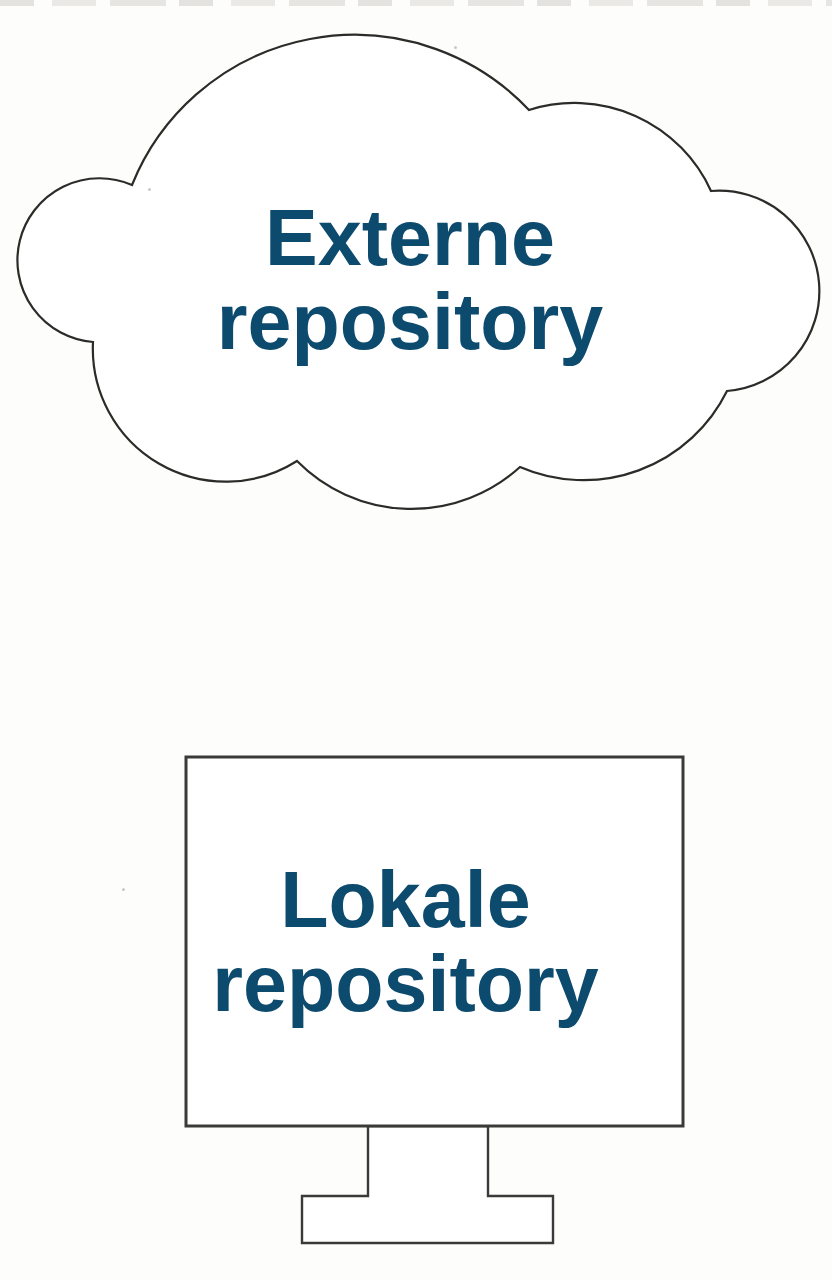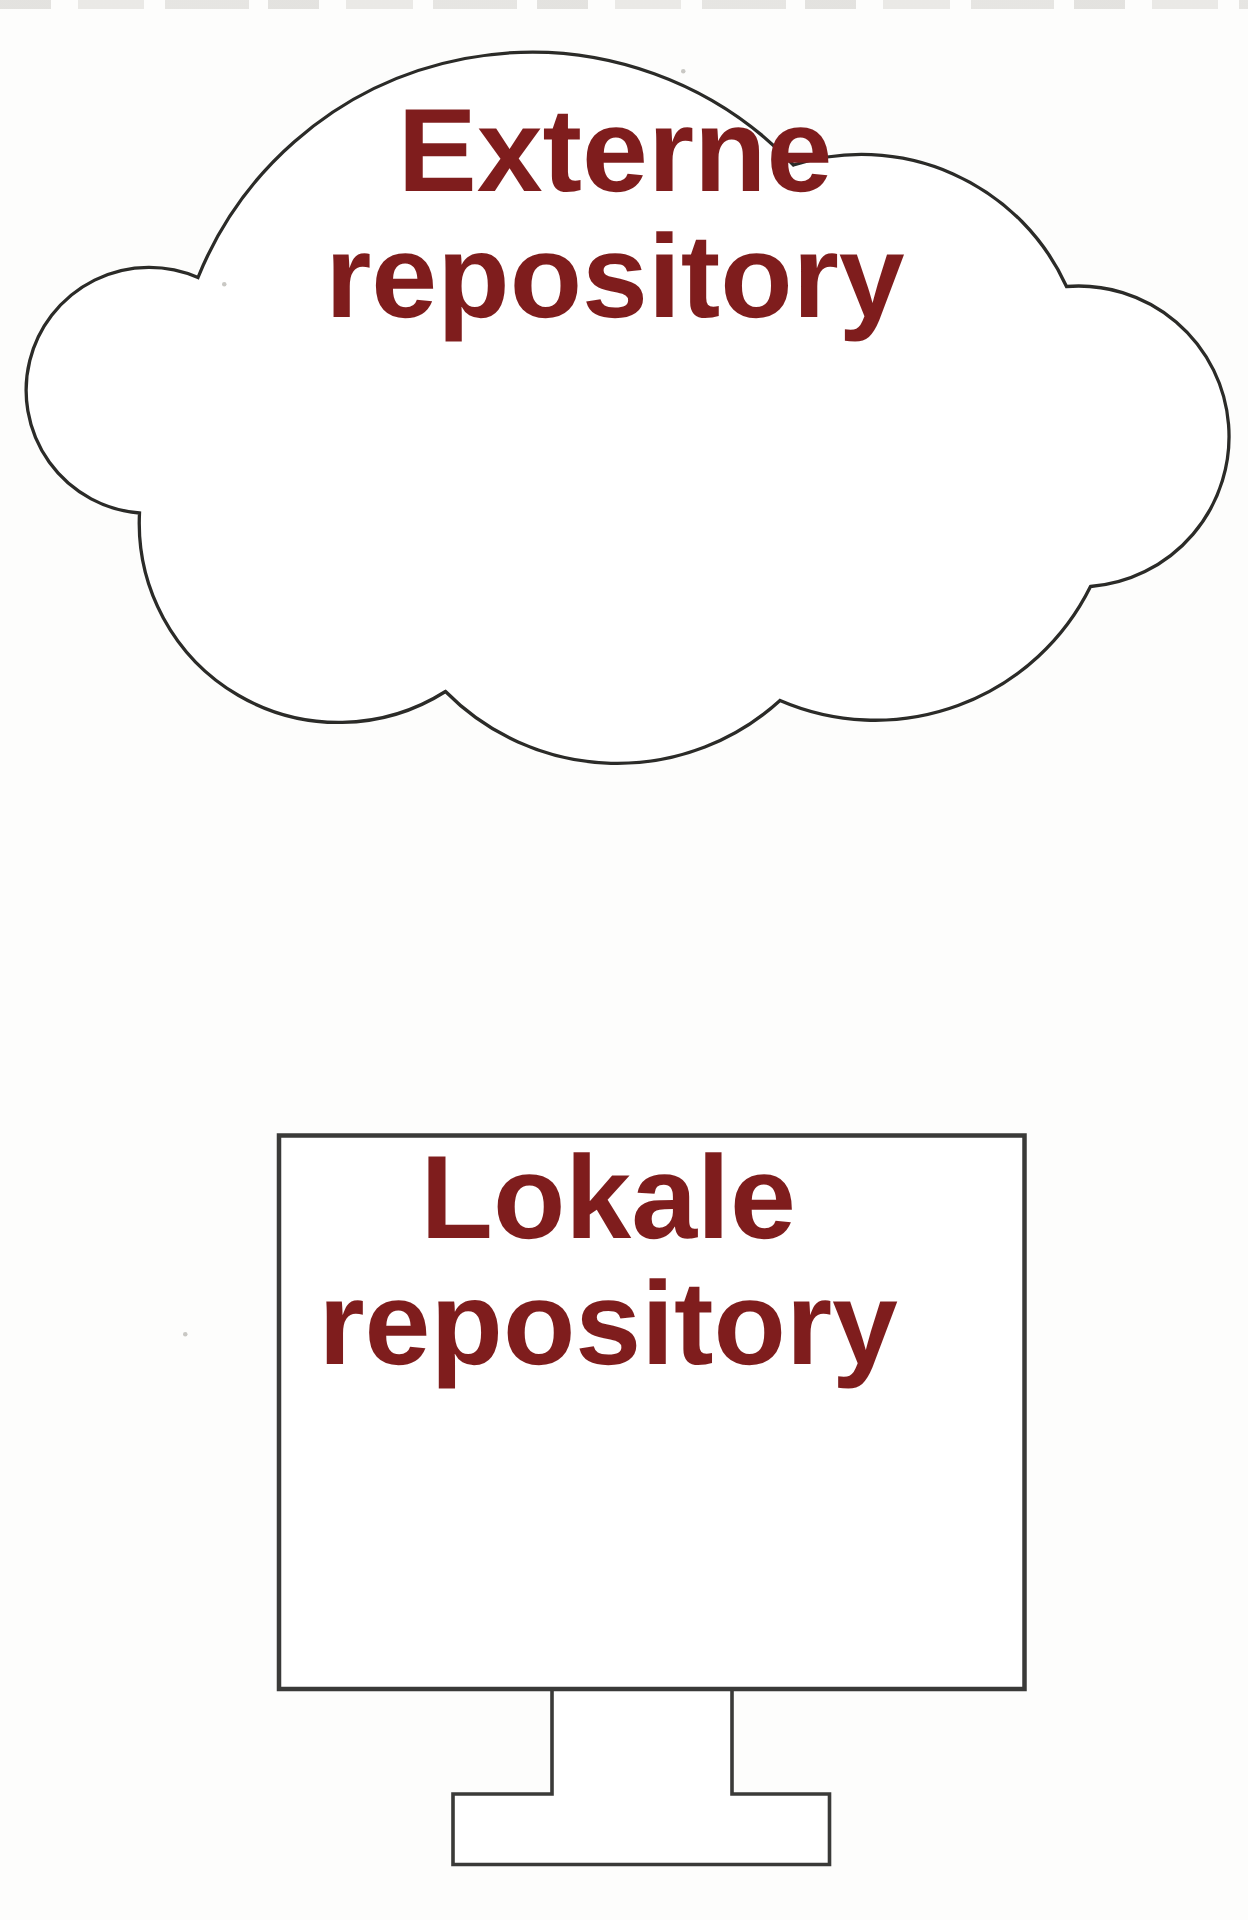--- a/index.html
+++ b/index.html
@@ -33,25 +33,26 @@
     fill: #ffffff;
     stroke: #3a3a38;
     stroke-width: 2.4;
     stroke-linejoin: miter;
   }
   .label {
     position: absolute;
     display: flex;
     flex-direction: column;
     align-items: center;
+    justify-content: center;
     text-align: center;
     font-weight: 700;
     font-size: 79px;
     line-height: 84px;
-    color: #7f1d1d;
+    color: #0c4a6e;
   }
   .cloud-label   { left: 0px;   top: 58px;  width: 820px; height: 444px; }
   .monitor-label { left: 185px; top: 756px; width: 441px; height: 371px; }
   .label span { display: block; white-space: nowrap; }
   .artifact { position: absolute; left: 0; width: 100%; pointer-events: none; }
   .artifact-top {
     top: 0; height: 6px; opacity: .95;
     background: repeating-linear-gradient(90deg,
       #e2e1de 0 34px, transparent 34px 52px,
       #e9e8e5 52px 96px, transparent 96px 110px,

